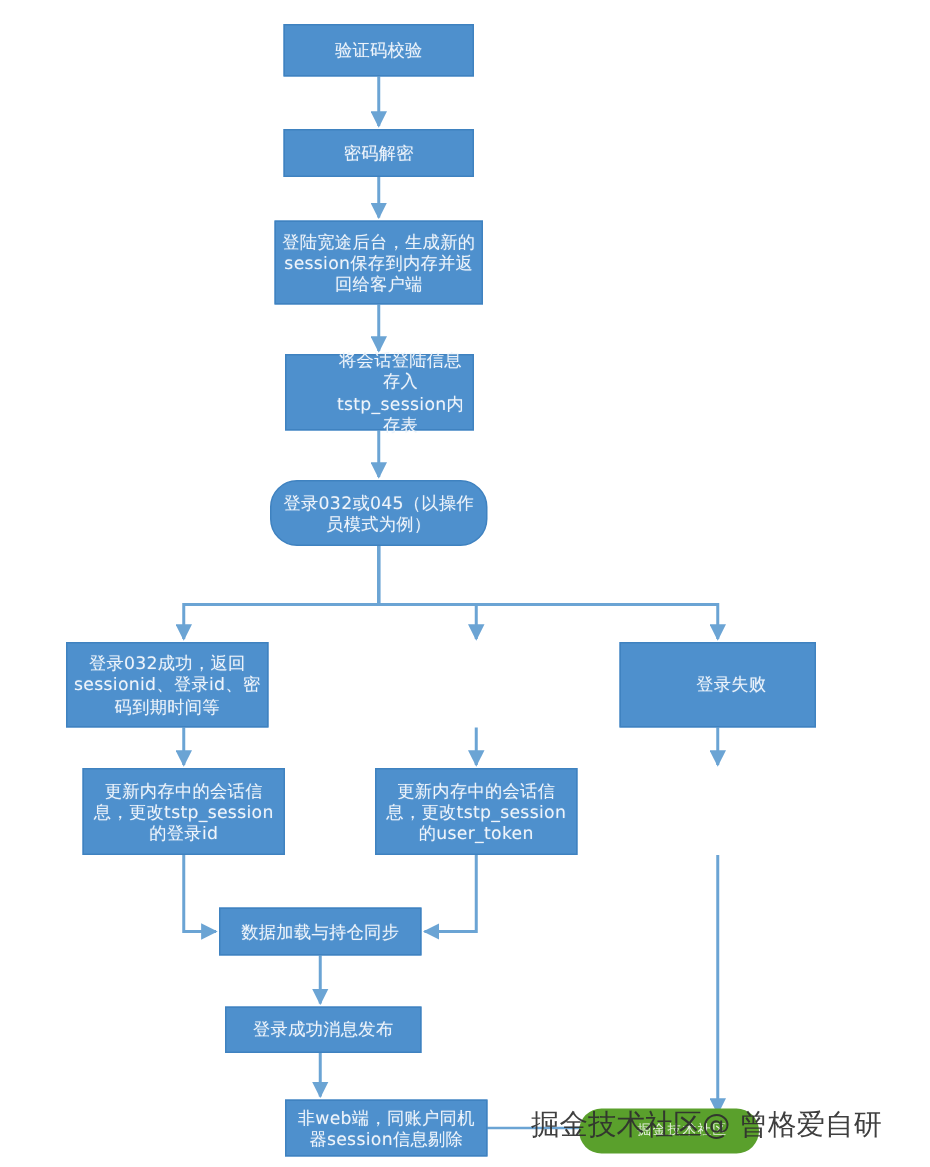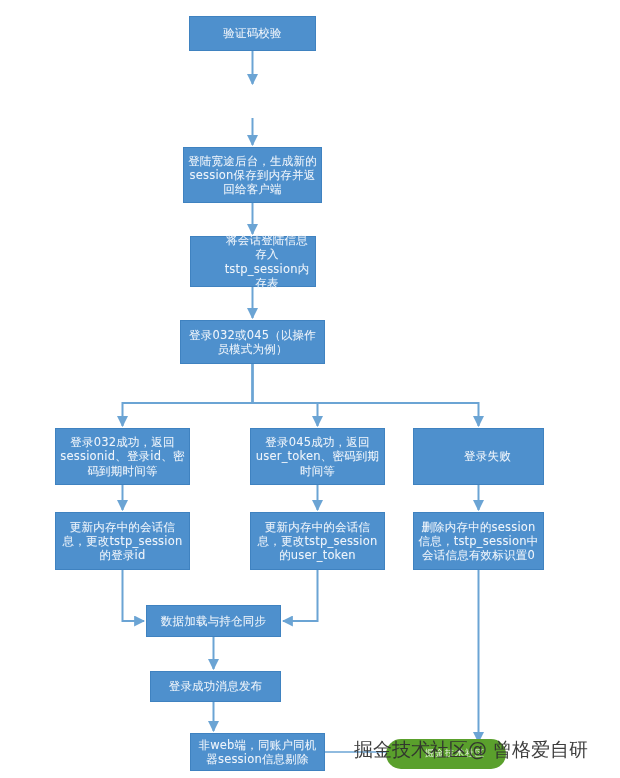--- a/index.html
+++ b/index.html
@@ -42,22 +42,22 @@
     text-shadow: 0 0 1px rgba(255,255,255,.25);
   }
   .node span {
     display: block;
     width: 100%;
   }
   .n-captcha   { left: 189px; top: 16px;  width: 127px; height: 35px; text-align: center; }
   .n-decrypt   { left: 189px; top: 86px;  width: 127px; height: 32px; }
   .n-backend   { left: 183px; top: 147px; width: 139px; height: 56px; }
   .n-store     { left: 190px; top: 236px; width: 126px; height: 51px; padding-left: 32px; }
-  .n-login     { left: 180px; top: 320px; width: 145px; height: 44px; }
-  .n-ok032     { left: 55px;  top: 428px; width: 135px; height: 57px; align-items: center; }
+  .n-login     { left: 180px; top: 320px; width: 145px; height: 44px; border-radius: 18px; }
+  .n-ok032     { left: 44px;  top: 428px; width: 135px; height: 57px; align-items: center; }
   .n-ok045     { left: 250px; top: 428px; width: 135px; height: 57px; }
   .n-fail      { left: 413px; top: 428px; width: 131px; height: 57px; padding-left: 22px; }
   .n-upd032    { left: 55px;  top: 512px; width: 135px; height: 58px; }
   .n-upd045    { left: 250px; top: 512px; width: 135px; height: 58px; }
   .n-del       { left: 413px; top: 512px; width: 131px; height: 58px; }
   .n-sync      { left: 146px; top: 605px; width: 135px; height: 32px; }
   .n-publish   { left: 150px; top: 671px; width: 131px; height: 31px; }
   .n-nonweb    { left: 146px; top: 733px; width: 135px; height: 38px; margin-left: 44px; }
 
   .watermark {
@@ -125,46 +125,43 @@
       <path d="M213.5 637 L213.5 669"></path>
       <path d="M213.5 702 L213.5 731"></path>
       <path d="M478.5 570 L478.5 742"></path>
     </g>
     <path d="M281 752 L468 752" stroke="#6ba4d4" stroke-width="1.6" fill="none"></path>
   </svg>
 
   <div class="node n-captcha">
     <span>验证码校验</span>
   </div>
+  <div class="node n-decrypt">
+    <span>密码解密</span>
+  </div>
   <div class="node n-backend">
     <span>登陆宽途后台，生成新的session保存到内存并返回给客户端</span>
   </div>
   <div class="node n-store">
     <span>将会话登陆信息存入tstp_session内存表</span>
   </div>
   <div class="node n-login">
     <span>登录032或045（以操作员模式为例）</span>
   </div>
   <div class="node n-ok032">
     <span>登录032成功，返回sessionid、登录id、密码到期时间等</span>
   </div>
-  <div class="node n-ok045">
-    <span>登录045成功，返回user_token、密码到期时间等</span>
-  </div>
   <div class="node n-fail">
     <span>登录失败</span>
   </div>
   <div class="node n-upd032">
     <span>更新内存中的会话信息，更改tstp_session的登录id</span>
   </div>
   <div class="node n-upd045">
     <span>更新内存中的会话信息，更改tstp_session的user_token</span>
-  </div>
-  <div class="node n-del">
-    <span>删除内存中的session信息，tstp_session中会话信息有效标识置0</span>
   </div>
   <div class="node n-sync">
     <span>数据加载与持仓同步</span>
   </div>
   <div class="node n-publish">
     <span>登录成功消息发布</span>
   </div>
   <div class="node n-nonweb">
     <span>非web端，同账户同机器session信息剔除</span>
   </div>

